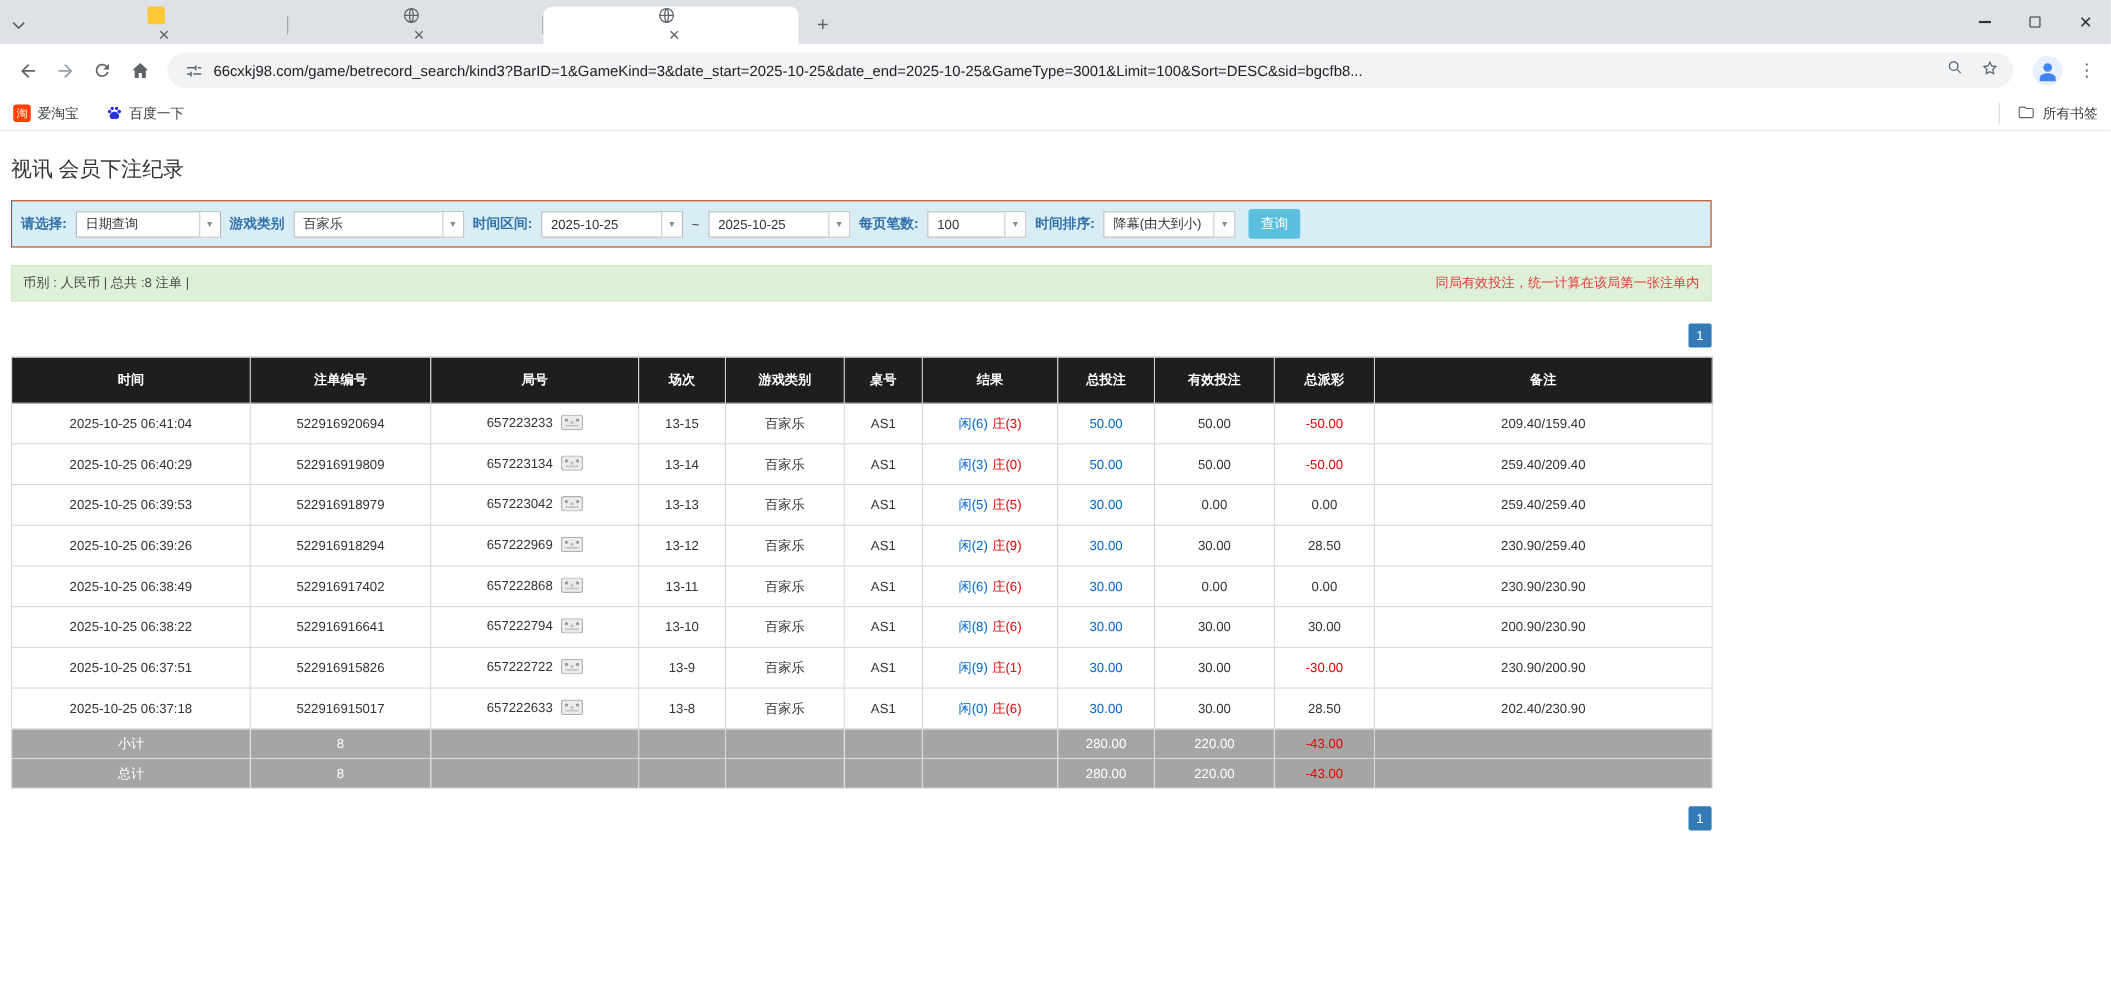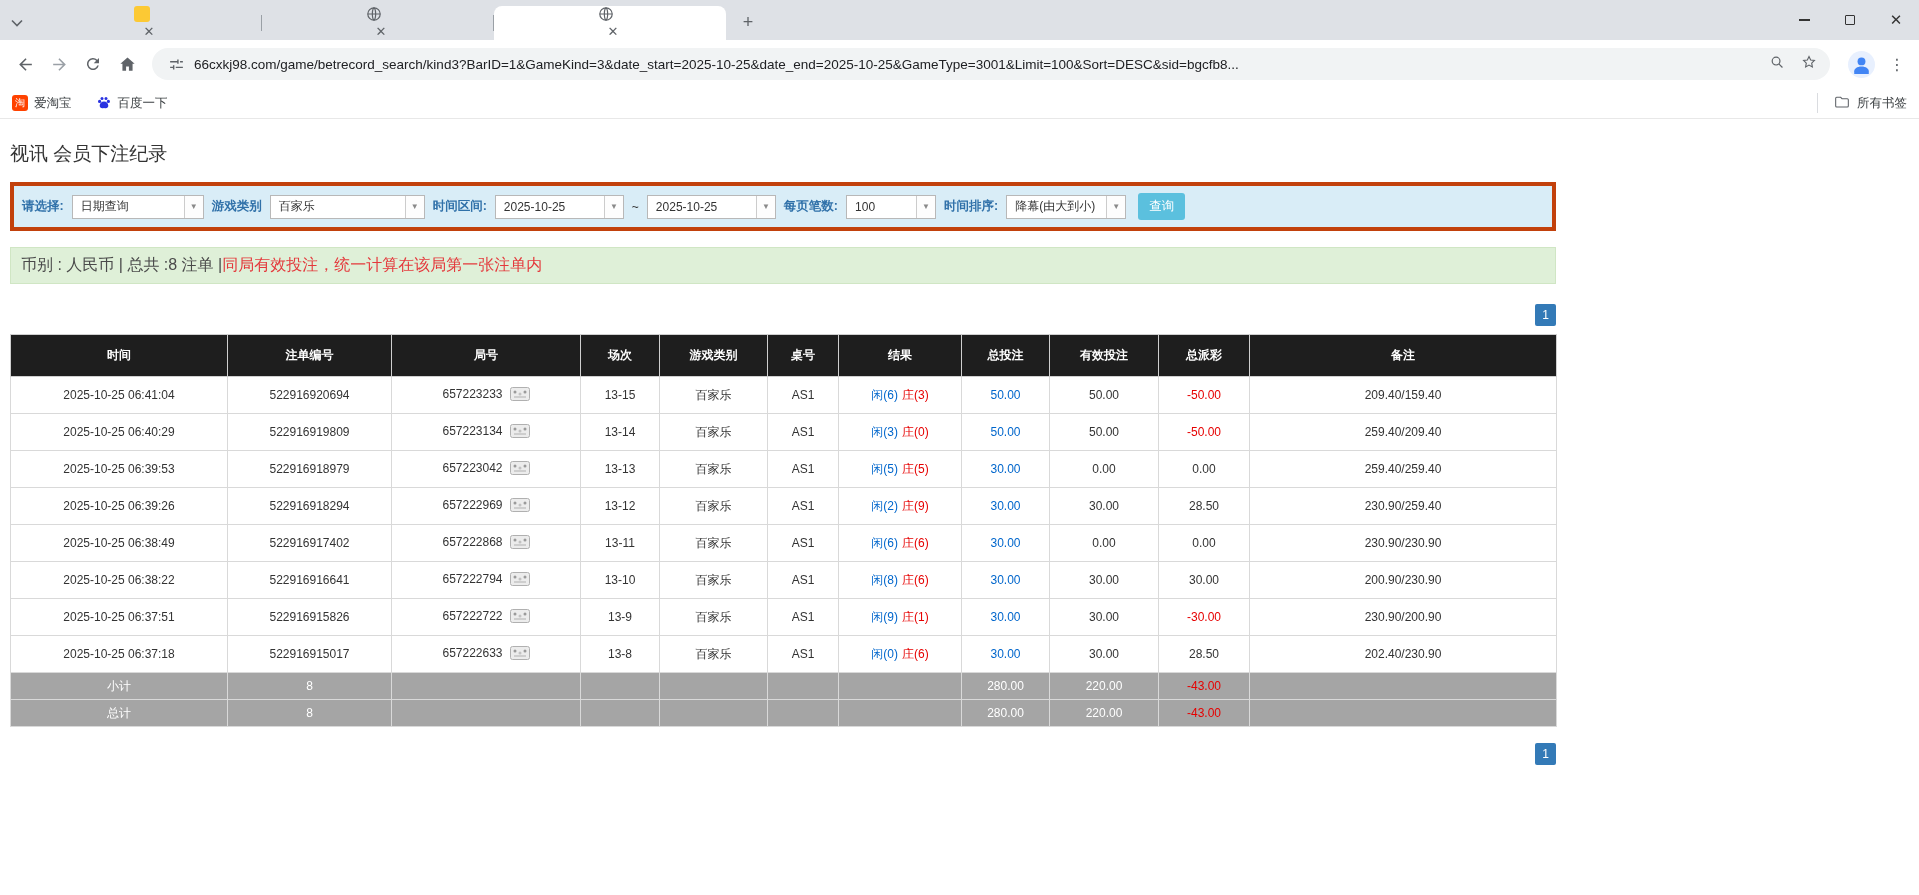--- a/index.html
+++ b/index.html
@@ -41,30 +41,30 @@
   .bookmark { display: flex; align-items: center; gap: 6px; margin-right: 24px; font-size: 12.5px; color: #3c4043; }
   .bm-icon { width: 16px; height: 16px; flex: 0 0 auto; }
   .taobao-icon { background: #ff4200; color: #fff; font-size: 10px; display: flex; align-items: center; justify-content: center; border-radius: 3px; }
   .bookmarks-right { margin-left: auto; display: flex; align-items: center; gap: 7px; font-size: 12.5px; color: #3c4043; padding-left: 16px; border-left: 1px solid #dadce0; height: 20px; }
 
   
   .page { padding: 14px 0 0 10px; }
   .content { width: 1546px; }
   .page-title { font-size: 19px; font-weight: normal; color: #333; margin: 8px 0 15px 0; }
 
-  .filter-bar { background: var(--filter-bg, #d9edf7); border: 4px solid #c2410c; padding: 7px 8px; display: flex; align-items: center; gap: 8px; }
+  .filter-bar { background: var(--filter-bg, #d9edf7); border: 1px solid #c2410c; padding: 7px 8px; display: flex; align-items: center; gap: 8px; }
   .f-label { color: var(--accent-blue, #3071a9); font-size: 12.5px; font-weight: bold; white-space: nowrap; }
   .selectbox { display: inline-flex; height: 24px; background: #fff; border: 1px solid #b8b8b8; align-items: stretch; cursor: pointer; }
   .sel-text { padding: 0 8px; font-size: 12px; color: #333; display: flex; align-items: center; white-space: nowrap; flex: 1; }
   .sel-arrow { width: 19px; border-left: 1px solid #ccc; display: flex; align-items: center; justify-content: center; color: #8a8a8a; font-size: 8px; background: #fdfdfd; }
   .w110 { width: 132px; } .w155 { width: 155px; } .w120 { width: 129px; } .w90 { width: 90px; } .w140 { width: 120px; justify-content: space-between; }
   .tilde { font-size: 12px; color: #333; }
   .search-btn { background: var(--search-button-bg, #5bc0de); color: #fff; border: none; border-radius: 3px; font-size: 12.5px; padding: 5px 11px; margin-left: 4px; cursor: pointer; font-family: Liberation Sans, sans-serif; }
 
-  .info-bar { margin-top: 16px; background: var(--info-bg, #dff0d8); border: 1px solid #d0e6c4; padding: 7px 10px; display: flex; align-items: center; font-size: 16px; color: #4a4a4a; }
+  .info-bar { margin-top: 16px; background: var(--info-bg, #dff0d8); border: 1px solid #d0e6c4; padding: 7px 10px; display: flex; align-items: center; justify-content: space-between; font-size: 12px; color: #4a4a4a; }
   .info-right { color: #e4393c; }
 
   .pagination-row { display: flex; justify-content: flex-end; margin: 20px 0 8px 0; }
   .page-btn { min-width: 21px; height: 22px; background: var(--pagination-bg, #337ab7); color: #fff; font-size: 12px; display: flex; align-items: center; justify-content: center; border-radius: 2px; cursor: pointer; }
   .bottom-pagination { margin-top: 16px; }
 
   table.records { width: 1546px; border-collapse: collapse; table-layout: fixed; font-size: 12px; color: #333; }
   .records th { background: var(--header-bg, #1e1e1e); color: #fff; font-weight: bold; height: 42px; border: 1px solid #cfcfcf; font-size: 12px; padding: 12px 2px; }
   .records td { border: 1px solid #d9d9d9; height: 37px; text-align: center; padding: 0 4px; overflow: hidden; }
   .res-player { color: var(--link-blue, #0066cc); }

